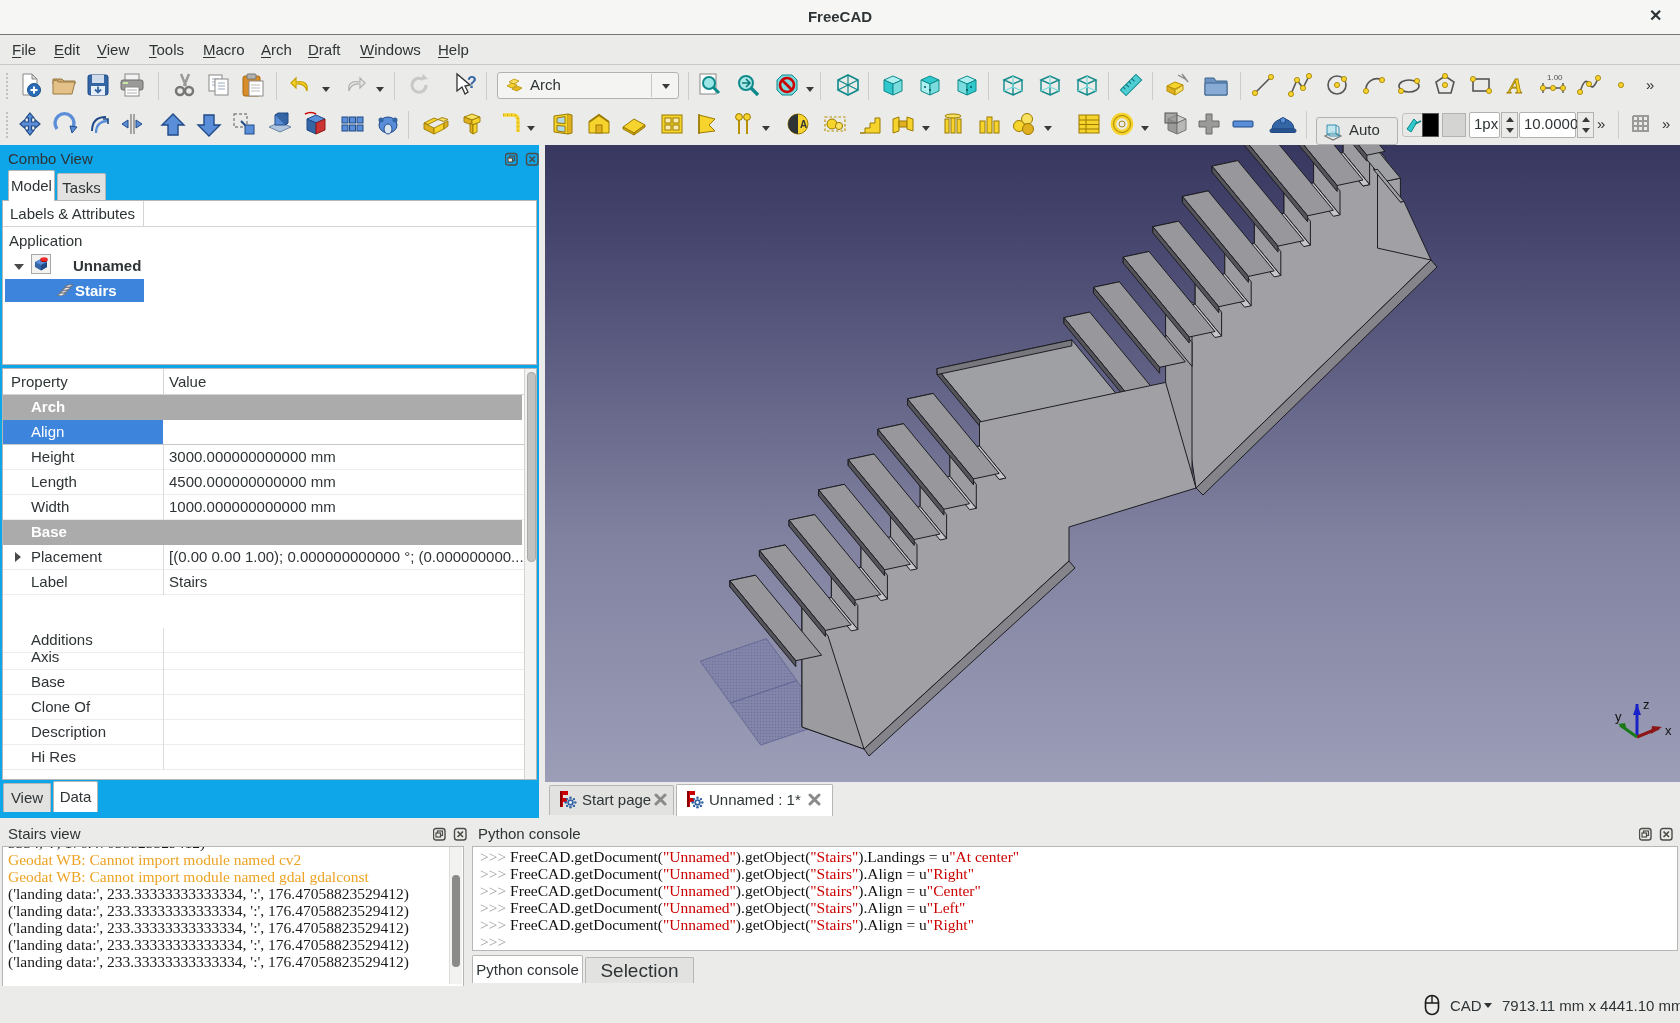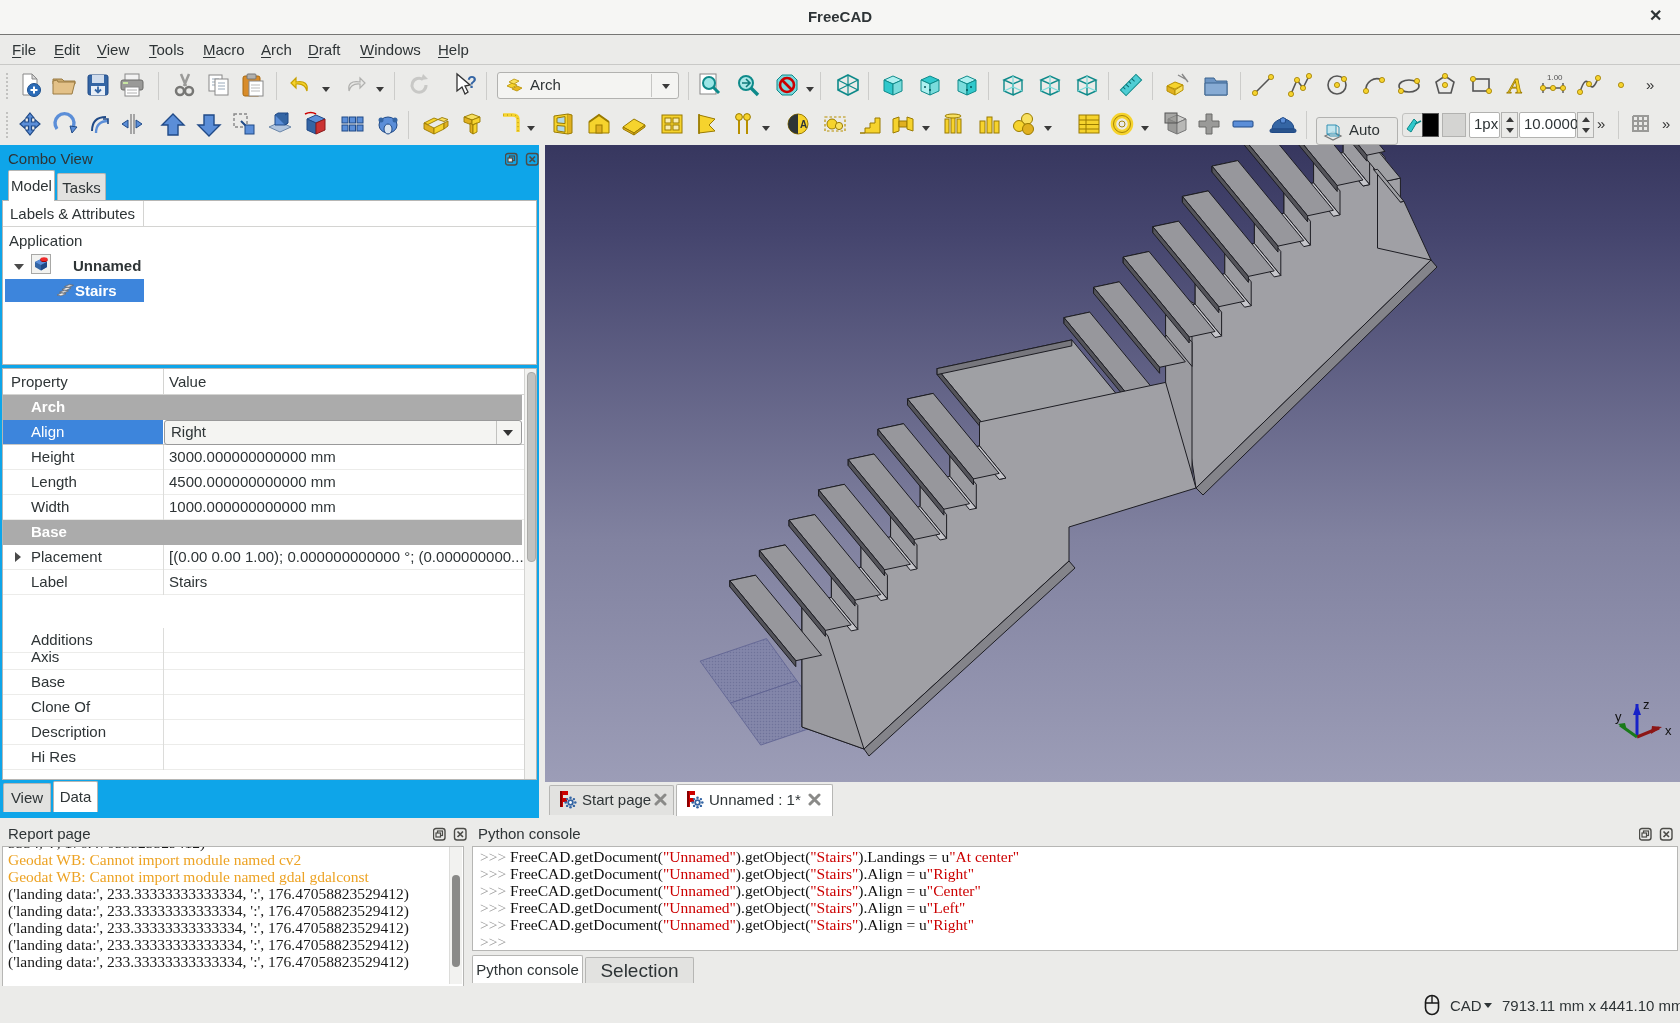--- a/index.html
+++ b/index.html
@@ -514,25 +514,20 @@
       <div style="position:absolute;left:8px;top:4px;">Property</div>
       <div style="position:absolute;left:166px;top:4px;">Value</div>
       <div style="position:absolute;left:160px;top:0;width:1px;height:26px;background:#d4d4d2;"></div>
     </div>
     <div class="grow" style="top:26px">
         <span>Arch</span>
       </div>
 <div class="trow" style="top:51px;border-bottom:1px solid #c8c8c6">
         <div style="position:absolute;left:0;top:0;width:160px;height:24px;background:#3d85dc;color:#fff;">
           <span style="position:absolute;left:28px;top:3px">Align</span>
-        </div>
-        <div style="position:absolute;left:161px;top:0px;width:358px;height:25px;background:#f4f4f2;border:1px solid #99999a;border-radius:3px;">
-          <span style="position:absolute;left:6px;top:2px;">Right</span>
-          <div style="position:absolute;right:24px;top:0px;width:1px;height:23px;background:#c2c2c0;"></div>
-          <div style="position:absolute;right:8px;top:9px;width:0;height:0;border-left:5px solid transparent;border-right:5px solid transparent;border-top:6px solid #333;"></div>
         </div>
       </div>
 <div class="trow" style="top:76px">
         <div class="pn">Height</div>
         <div class="dv"></div>
         <div class="pv">3000.000000000000 mm</div>
       </div>
 <div class="trow" style="top:101px">
         <div class="pn">Length</div>
         <div class="dv"></div>
@@ -748,21 +743,21 @@
         <circle cx="16.9" cy="16.9" r="1.2"></circle>
       </g>
       <circle cx="13.5" cy="13.5" r="1.4" fill="#fff"></circle>
     </svg>
   <div style="position:absolute;left:164px;top:9px;font-size:15px;">Unnamed : 1*</div>
   <svg style="position:absolute;left:263px;top:11px" width="13" height="13">
       <path d="M2,2 L11,11 M11,2 L2,11" stroke="#8a8a88" stroke-width="3" stroke-linecap="round"></path>
     </svg>
 </div>
 <div id="bottompanels">
-  <div class="dock-title" style="left:8px;top:7px">Report page</div>
+  <div class="dock-title" style="left:8px;top:7px">Stairs view</div>
   <div class="dockbtns" style="left:433px;top:9px"><svg width="34" height="14">
         <rect x="0.5" y="1.5" width="11.5" height="11.5" rx="2.5" fill="none" stroke="#4c4c48" stroke-width="1.4"></rect>
         <rect x="4.5" y="4" width="5" height="4.5" fill="none" stroke="#4c4c48" stroke-width="1.2"></rect>
         <rect x="3" y="6" width="4.5" height="4" fill="#ebebe9" stroke="#4c4c48" stroke-width="1.2"></rect>
         <rect x="21.5" y="1.5" width="11.5" height="11.5" rx="2.5" fill="none" stroke="#4c4c48" stroke-width="1.4"></rect>
         <path d="M24.5,4.5 L30,10 M30,4.5 L24.5,10" stroke="#4c4c48" stroke-width="1.7"></path>
       </svg></div>
   <div style="position:absolute;left:2px;top:28px;width:462px;height:169px;background:#fff;border:1px solid #b6b6b4;overflow:hidden;font-family:'Liberation Serif',serif;font-size:15.5px;line-height:17px;white-space:nowrap;">
     <div style="margin:-13px 0 0 5px;">
       <div style="color:#1a1a1a">3334, ':', 176.47058823529412)</div>

